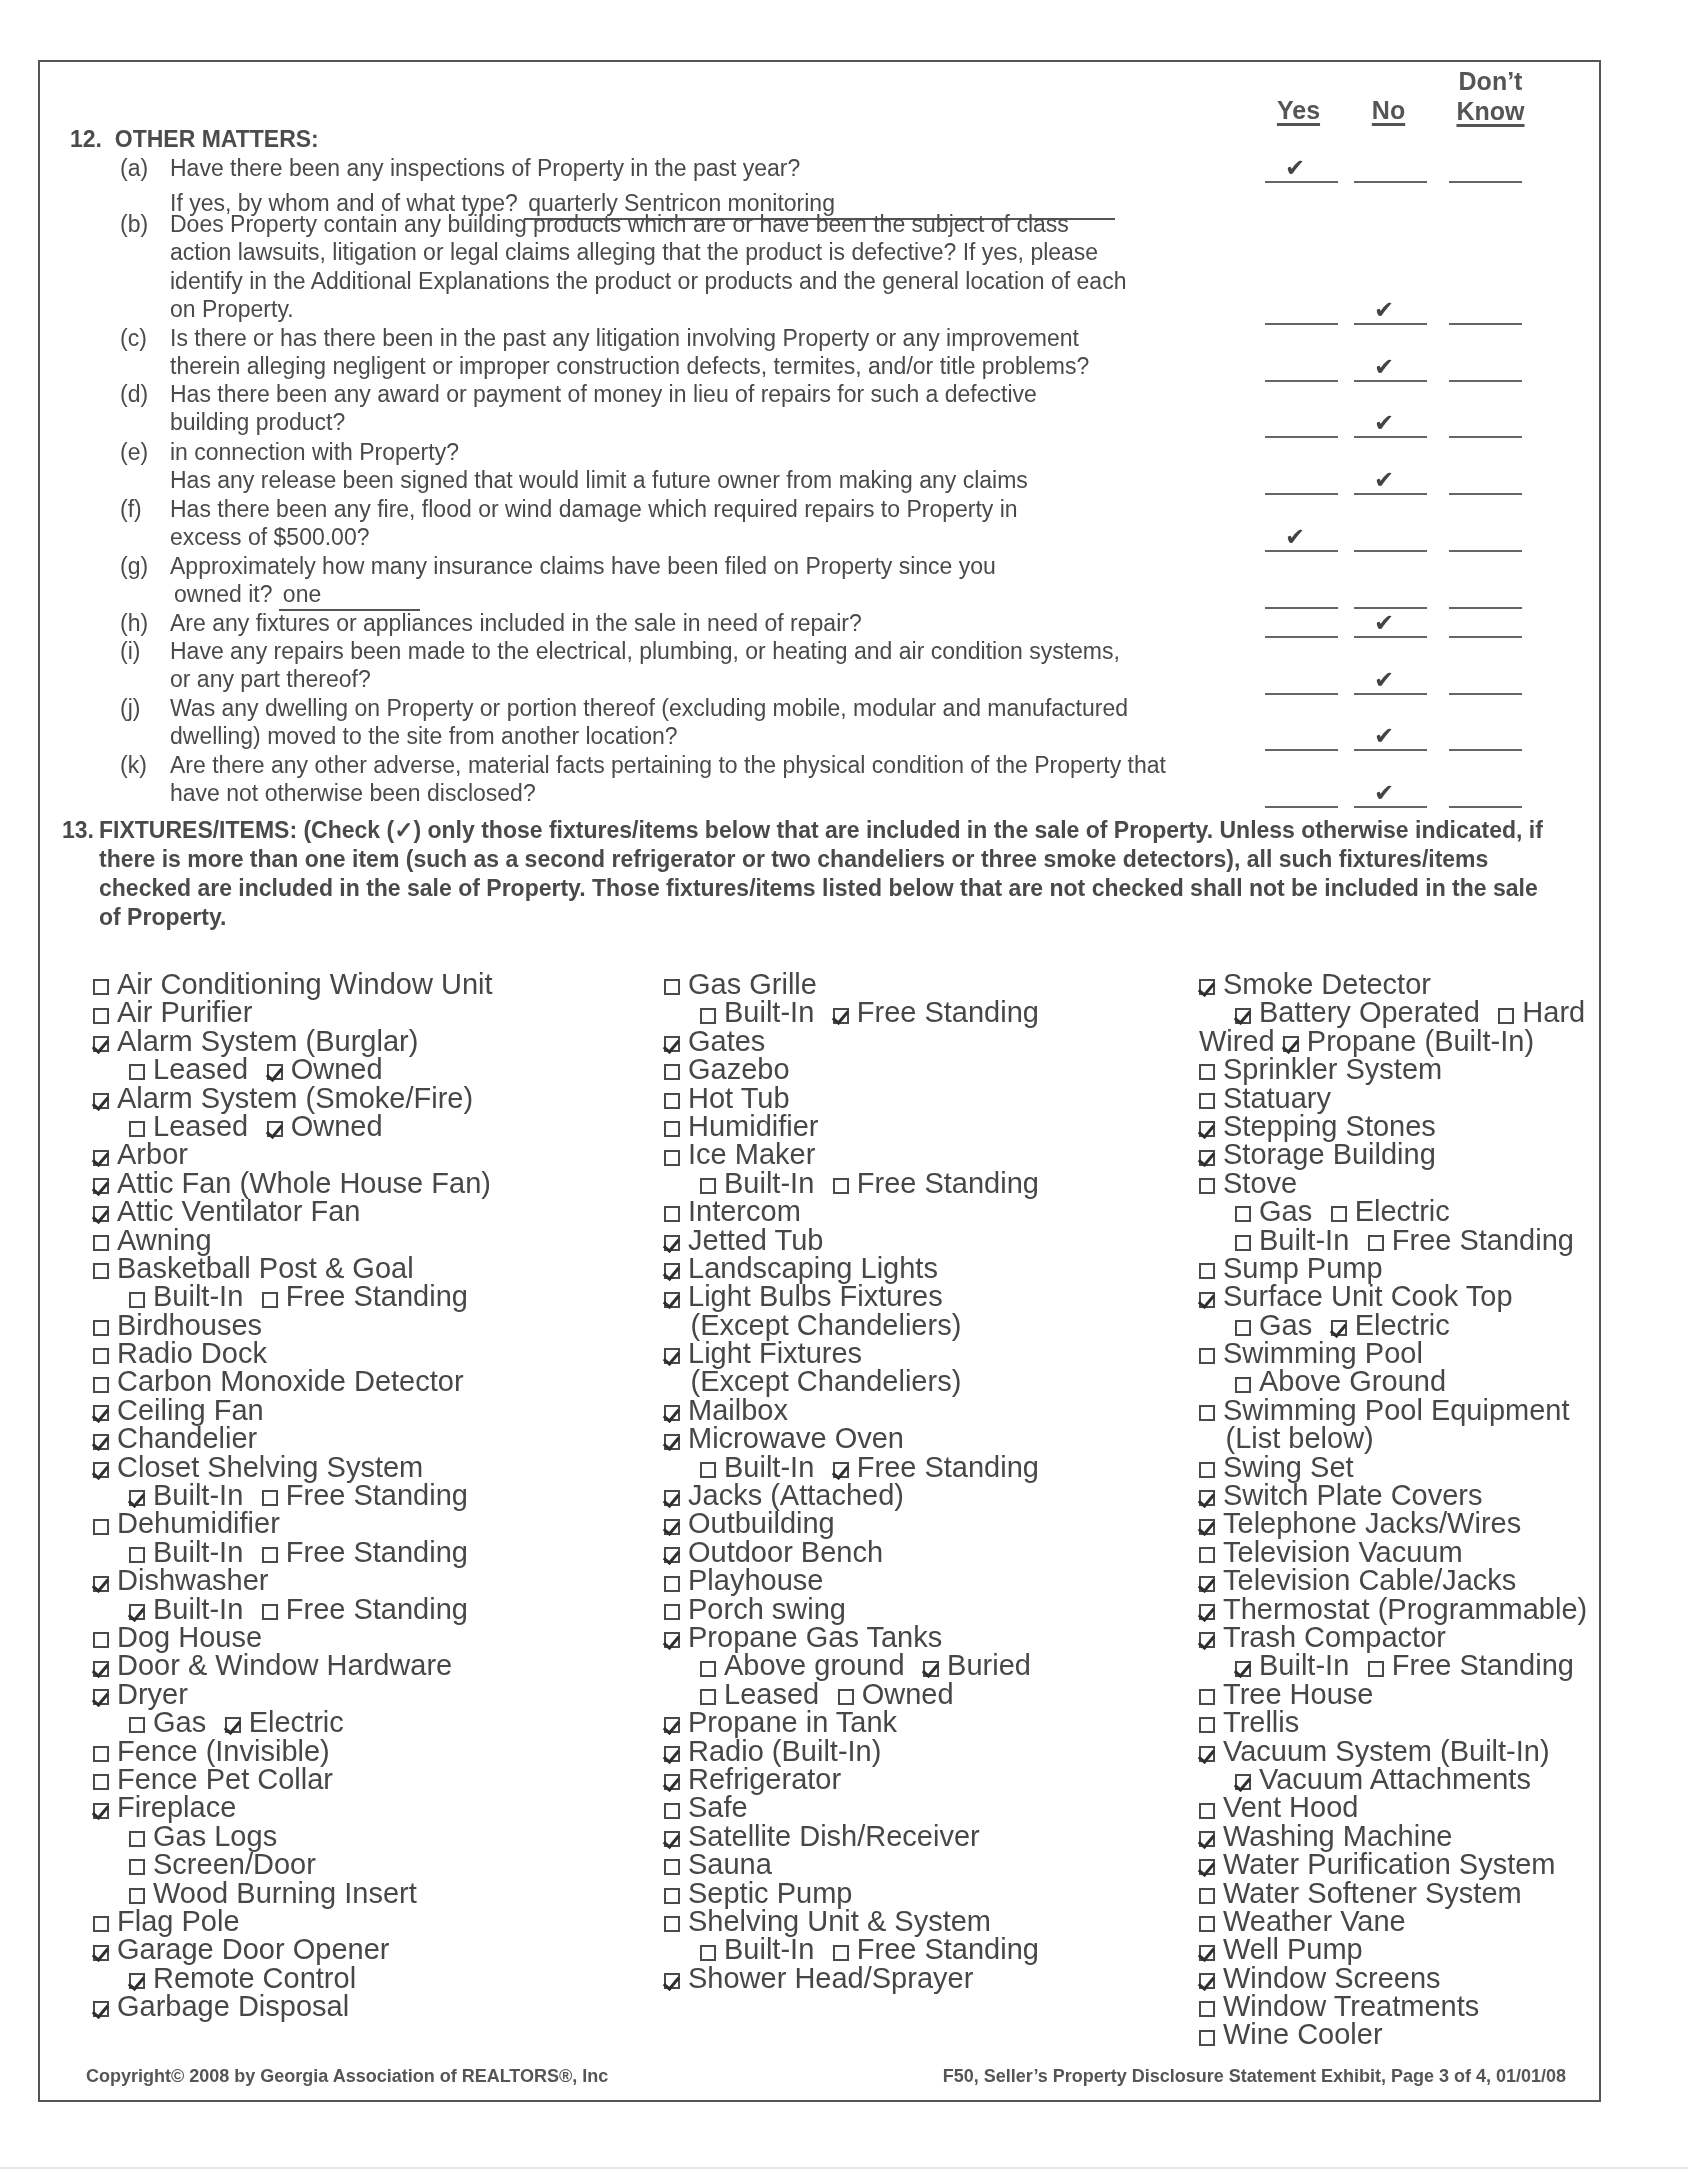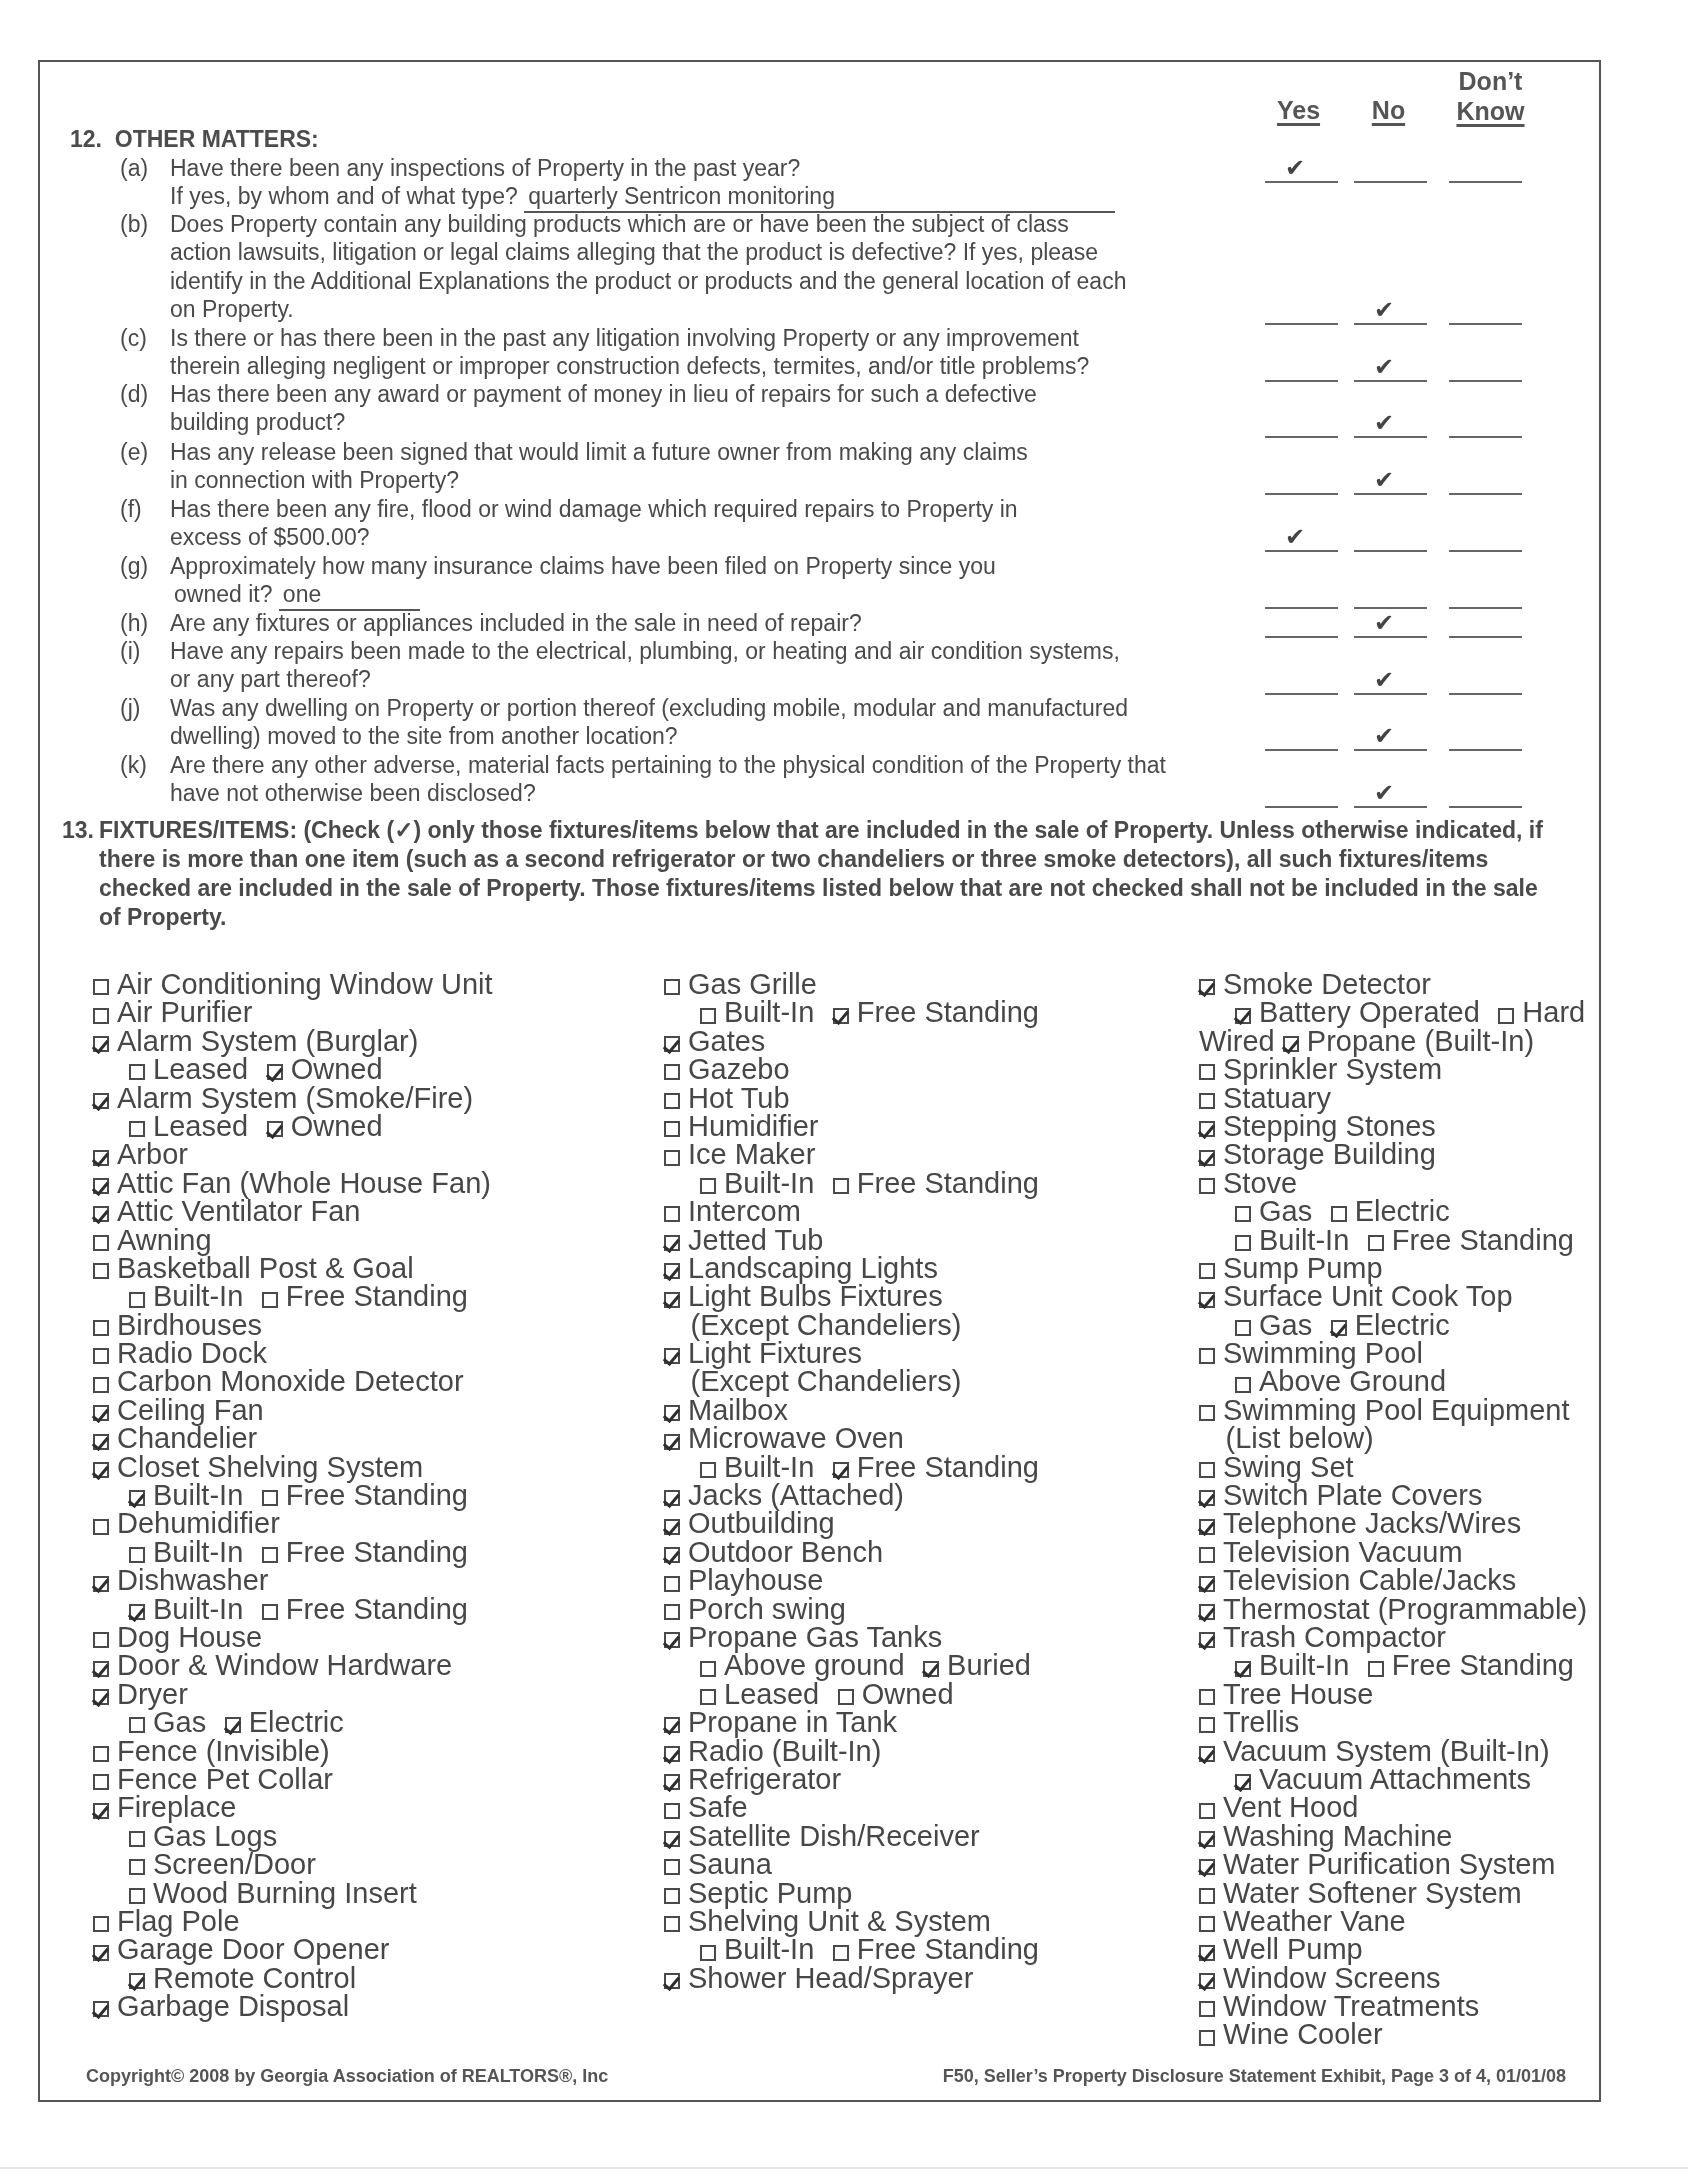--- a/index.html
+++ b/index.html
@@ -50,21 +50,21 @@
 
 <div class="sec-title" style="left:70px; top:126px;">
   <span>12.</span>&nbsp;&nbsp;<span>OTHER MATTERS:</span>
 </div>
 
 <div id="questions">
     <div class="q" style="top: 154px;">
       <span class="lbl">(a)</span>
       <span class="txt">
         <div>Have there been any inspections of Property in the past year?</div>
-        <div><span>If yes, by whom and of what type?</span> <span class="fill" style="width: 582px;">quarterly Sentricon monitoring</span></div>
+        <div><span>If yes, by whom and of what type?</span> <span class="fill" style="width: 582px; margin-top: 7px;">quarterly Sentricon monitoring</span></div>
       </span>
     </div>
     <div class="ans checked" style="left: 1265px; top: 154px;"></div>
     <div class="ans" style="left: 1354px; top: 154px;"></div>
     <div class="ans" style="left: 1449px; top: 154px;"></div>
     <div class="q" style="top: 210px;">
       <span class="lbl">(b)</span>
       <span class="txt">
         <div>Does Property contain any building products which are or have been the subject of class</div>
         <div>action lawsuits, litigation or legal claims alleging that the product is defective? If yes, please</div>
@@ -91,22 +91,22 @@
         <div>Has there been any award or payment of money in lieu of repairs for such a defective</div>
         <div>building product?</div>
       </span>
     </div>
     <div class="ans" style="left: 1265px; top: 409px;"></div>
     <div class="ans checked" style="left: 1354px; top: 409px;"></div>
     <div class="ans" style="left: 1449px; top: 409px;"></div>
     <div class="q" style="top: 438px;">
       <span class="lbl">(e)</span>
       <span class="txt">
+        <div>in connection with Property?</div>
         <div>Has any release been signed that would limit a future owner from making any claims</div>
-        <div>in connection with Property?</div>
       </span>
     </div>
     <div class="ans" style="left: 1265px; top: 466px;"></div>
     <div class="ans checked" style="left: 1354px; top: 466px;"></div>
     <div class="ans" style="left: 1449px; top: 466px;"></div>
     <div class="q" style="top: 495px;">
       <span class="lbl">(f)</span>
       <span class="txt">
         <div>Has there been any fire, flood or wind damage which required repairs to Property in</div>
         <div>excess of $500.00?</div>

